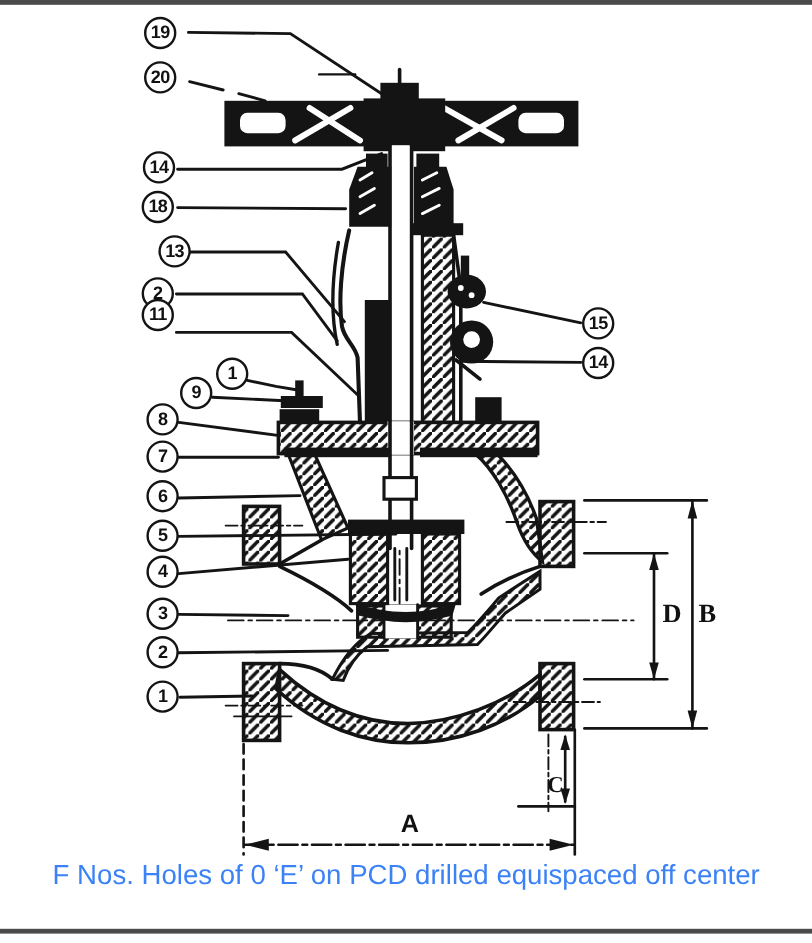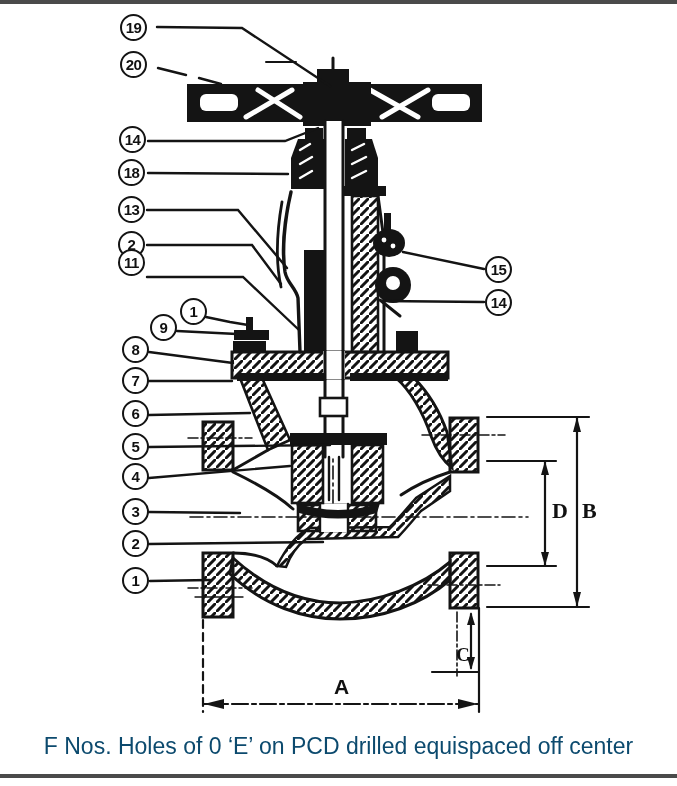--- a/index.html
+++ b/index.html
@@ -8,22 +8,22 @@
   .border-bar{position:absolute;left:0;width:677px;height:4px;background:#4a4a4a;}
   #border-top{top:0;}
   #border-bottom{top:774px;}
   svg{position:absolute;left:0;top:0;}
   .callout{position:absolute;width:27px;height:27px;border:2.6px solid #141414;border-radius:50%;
            box-sizing:border-box;background:#fff;display:flex;align-items:center;justify-content:center;
            font-size:15px;font-weight:bold;letter-spacing:-0.5px;line-height:1;z-index:5;}
   .dim-label{position:absolute;z-index:5;color:#111;}
   .dim-serif{font-family:"Liberation Serif",serif;font-weight:600;font-size:22px;}
   .dim-sans{font-weight:bold;font-size:21px;}
-  #caption{position:absolute;left:0;top:733px;width:677px;text-align:center;
-           font-size:23px;color:#0c4a6e;z-index:5;}
+  #caption{position:absolute;left:0;top:716px;width:677px;text-align:center;
+           font-size:23px;color:#3b82f6;z-index:5;}
 </style>
 </head>
 <body>
 
 <div id="page">
 
   <div id="border-top" class="border-bar"></div>
   <div id="border-bottom" class="border-bar"></div>
 
   <svg width="677" height="786" viewBox="0 0 677 786">
@@ -209,21 +209,21 @@
     </div>
   <div class="callout" style="left:120px;top:51px">
       <span>20</span>
     </div>
   <div class="callout" style="left:119px;top:126px">
       <span>14</span>
     </div>
   <div class="callout" style="left:118px;top:159px">
       <span>18</span>
     </div>
-  <div class="callout" style="left:118px;top:196px">
+  <div class="callout" style="left:132px;top:196px">
       <span>13</span>
     </div>
   <div class="callout" style="left:118px;top:231px">
       <span>2</span>
     </div>
   <div class="callout" style="left:118px;top:249px">
       <span>11</span>
     </div>
   <div class="callout" style="left:180px;top:298px">
       <span>1</span>

